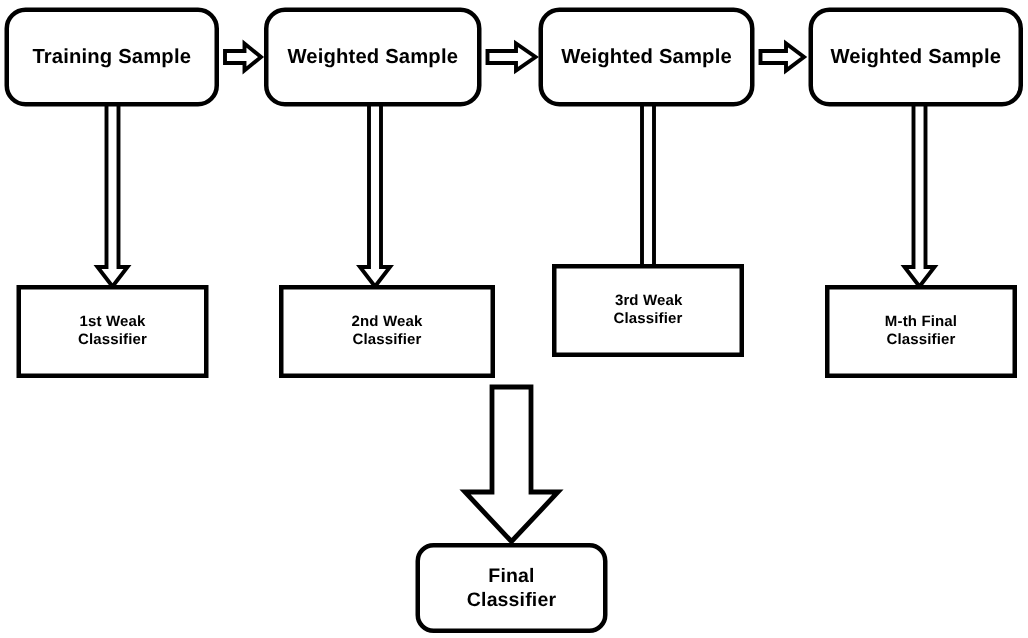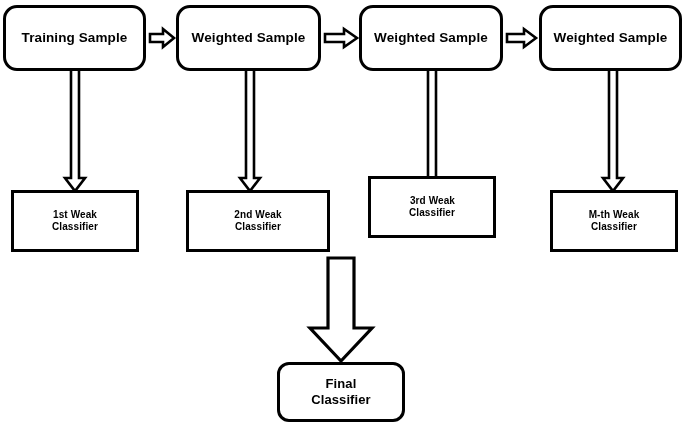--- a/index.html
+++ b/index.html
@@ -127,21 +127,21 @@
     <span class="node-label">2nd  Weak
 Classifier</span>
   </div>
 
   <div class="node classifier-node" style="left:368px; top:176px; width:128px; height:62px;text-align:right;">
     <span class="node-label">3rd  Weak
 Classifier</span>
   </div>
 
   <div class="node classifier-node" style="left:550px; top:190px; width:128px; height:62px;">
-    <span class="node-label">M-th  Weak
+    <span class="node-label">M-th  Final
 Classifier</span>
   </div>
 
   <svg class="arrow-svg" style="left:306px; top:256px;" width="70" height="108" viewBox="0 0 70 108">
     <polygon class="arrow-shape-big" points="22,2 48,2 48,72 66,72 35,105 4,72 22,72"></polygon>
   </svg>
 
   <div class="node final-node" style="left:277px; top:362px; width:128px; height:60px;">
     <span class="node-label">Final
 Classifier</span>

